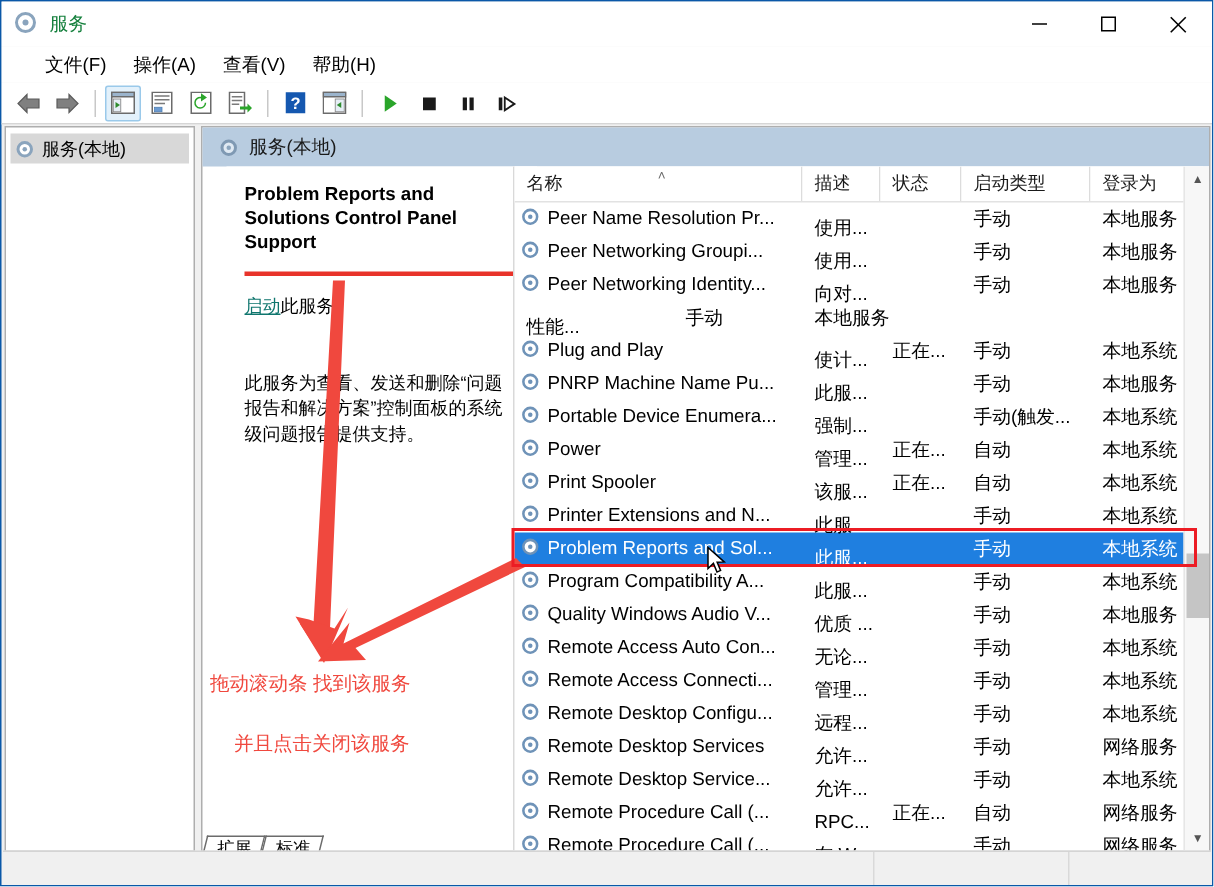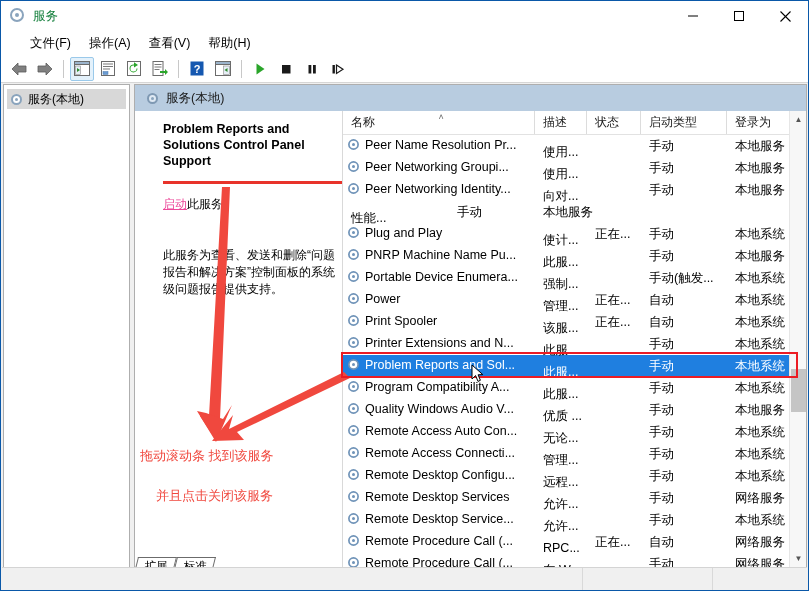--- a/index.html
+++ b/index.html
@@ -100,21 +100,21 @@
   #details {
     position: absolute; left: 0; top: 0; width: 207px; height: 456px;
     background: #ffffff; padding: 10px 12px 0 12px; margin-left: 16px;
   }
   #svc-title {
     font-size: 12.5px; font-weight: bold; color: #000; line-height: 16px;
     margin: 0 0 0 0;
   }
   #red-rule { height: 3px; background: #e8332a; margin: 12px 0 12px 0; }
   #start-line { font-size: 12px; color: #000; margin-bottom: 34px; }
-  #start-link { color: #ec4899; text-decoration: underline; cursor: pointer; }
+  #start-link { color: #0f766e; text-decoration: underline; cursor: pointer; }
   #desc-label { font-size: 12px; color: #000; margin-bottom: 2px; }
   #desc-text { font-size: 12px; color: #000; line-height: 17px; }
 
   
   #listview {
     position: absolute; left: 207px; top: 0; right: 0; height: 456px;
     background: #ffffff; border-left: 1px solid #d9d9d9;
     overflow: hidden;
   }
   #list-header {

